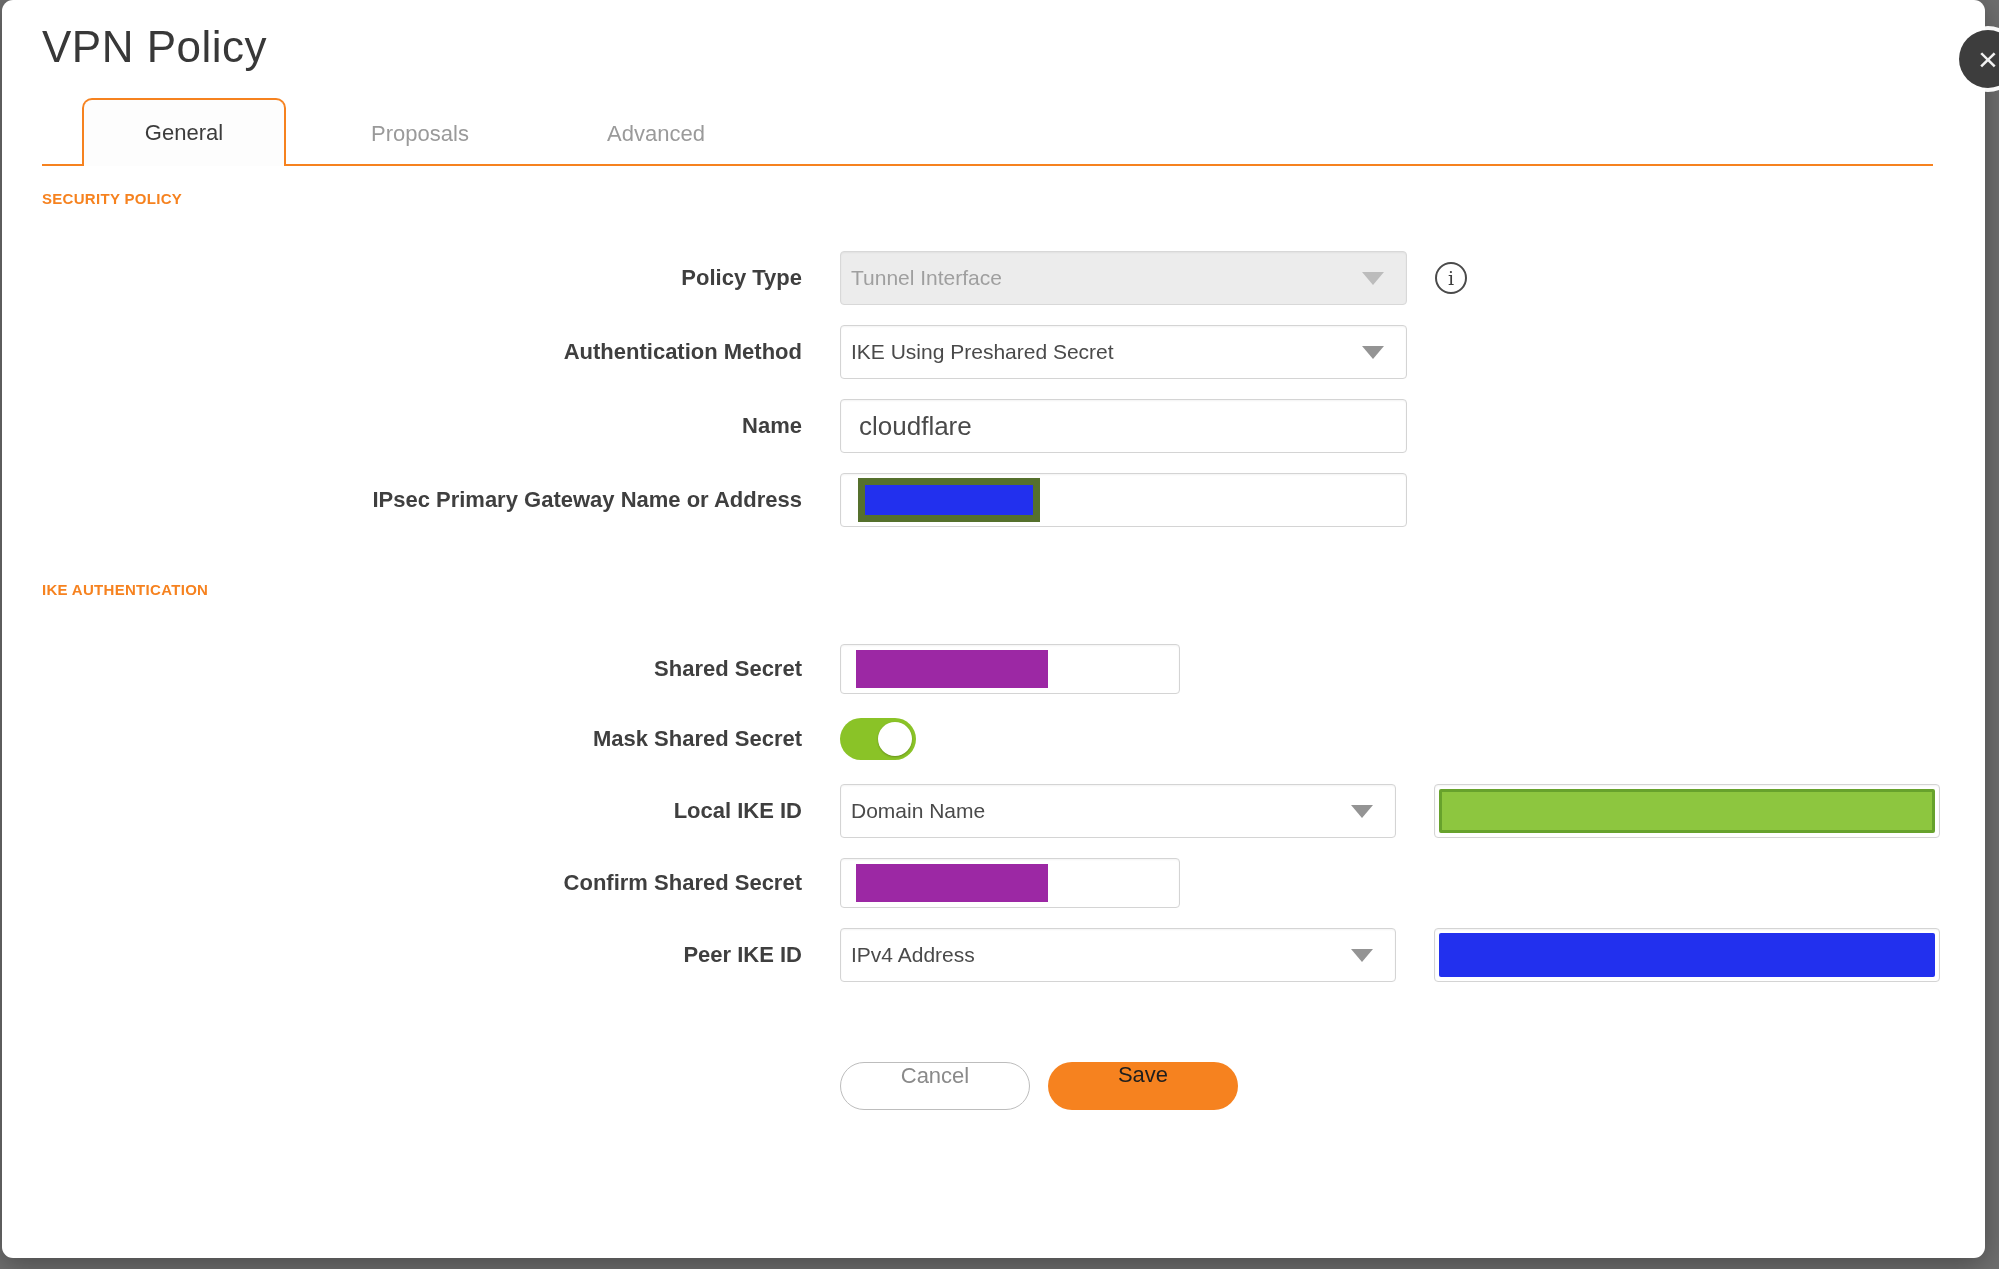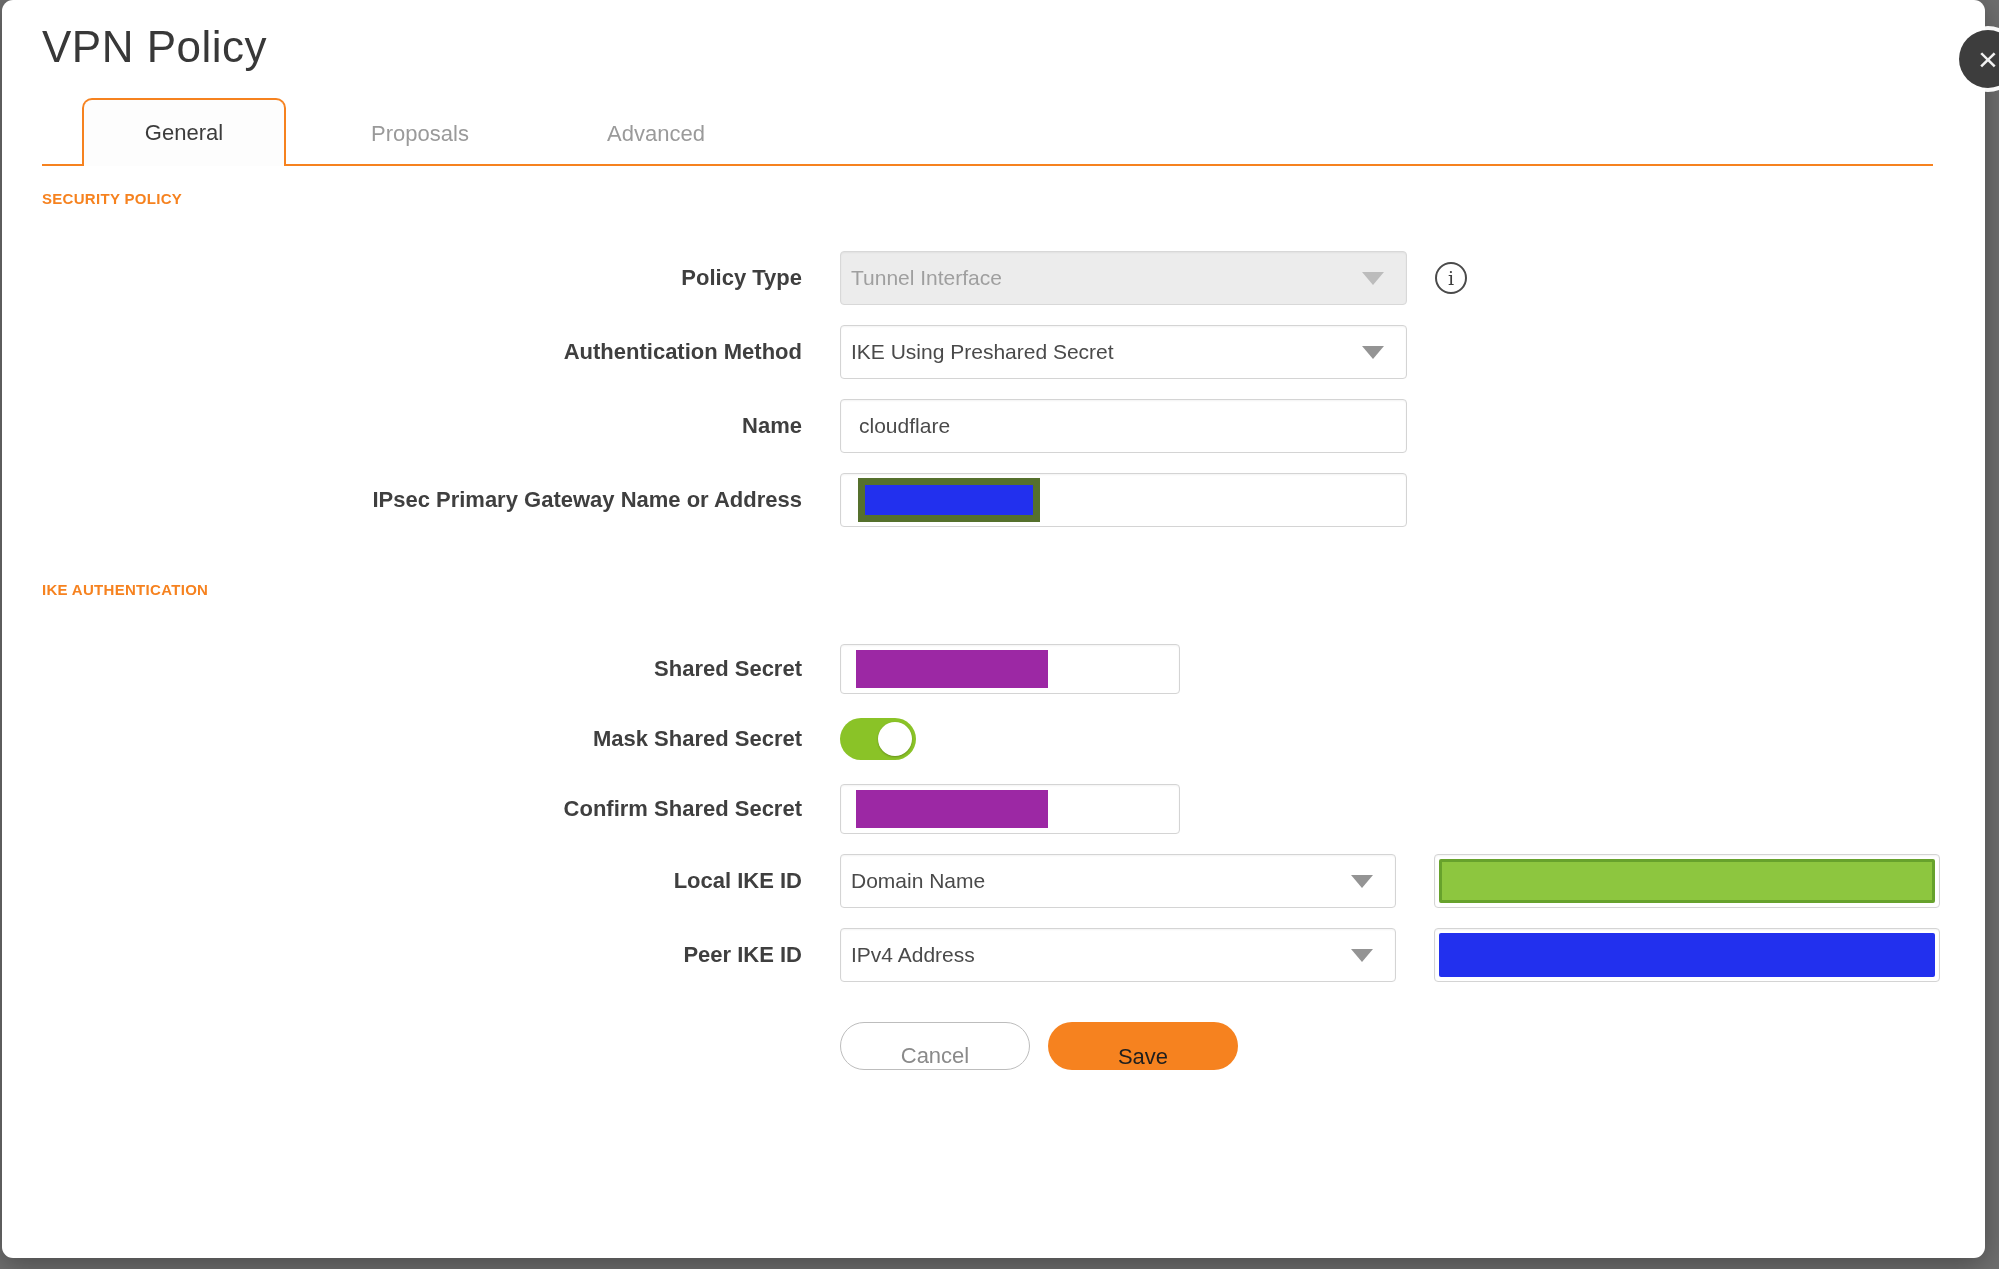--- a/index.html
+++ b/index.html
@@ -84,21 +84,21 @@
   .sel-text{font-size:21px;color:#4a4a4a;padding-left:10px;}
   .sel-text.muted{color:#9f9f9f;}
   .caret{
     position:absolute;right:22px;top:50%;margin-top:-6px;
     width:0;height:0;border-left:11px solid transparent;
     border-right:11px solid transparent;border-top:13px solid #949494;
   }
   .caret-disabled{border-top-color:#bcbcbc;}
   .text-input{
     width:567px;height:54px;border:1px solid #d4d4d4;border-radius:4px;
-    font-size:21px;color:#4a4a4a;padding-left:18px;outline:none;
+    font-size:26px;color:#4a4a4a;padding-left:18px;outline:none;
     font-family:"Liberation Sans","DejaVu Sans",sans-serif;
     box-shadow:inset 0 1px 2px rgba(0,0,0,.05);
   }
   .info{
     width:32px;height:32px;border:2px solid #4a4a4a;border-radius:50%;
     margin-left:28px;display:flex;align-items:center;justify-content:center;
     cursor:pointer;flex:none;
   }
   .info span{font-family:"DejaVu Serif",serif;font-size:19px;color:#3d3d3d;line-height:1;}
   
@@ -125,21 +125,21 @@
     position:relative;cursor:pointer;
   }
   .knob{
     position:absolute;right:4px;top:4px;width:34px;height:34px;
     background:#fff;border-radius:50%;box-shadow:0 1px 2px rgba(0,0,0,.25);
   }
   
   .btn-row{display:flex;margin-top:40px;padding-left:798px;}
   .btn{
     width:190px;height:48px;border-radius:24px;font-size:22px;
-    display:flex;align-items:flex-end;justify-content:center;cursor:pointer;
+    display:flex;align-items:flex-start;justify-content:center;cursor:pointer;margin-top:40px;
   }
   .btn-cancel{border:1px solid #bdbdbd;background:#fff;color:#8a8a8a;}
   .btn-save{background:var(--accent);color:#1e1e1e;margin-left:18px;font-weight:500;}
 </style>
 </head>
 <body>
 
 <div class="dialog">
 
   <div class="dialog-title">VPN Policy</div>
@@ -206,38 +206,38 @@
     </div>
 
     <div class="row toggle-row">
       <div class="lbl">Mask Shared Secret</div>
       <div class="toggle">
         <div class="knob"></div>
       </div>
     </div>
 
     <div class="row">
-      <div class="lbl">Confirm Shared Secret</div>
-      <div class="field narrow">
-        <div class="redact-purple"></div>
-      </div>
-    </div>
-
-    <div class="row">
       <div class="lbl">Local IKE ID</div>
       <div class="select ike-dd">
         <span class="sel-text">Domain Name</span>
         <span class="caret"></span>
       </div>
       <div class="field val-field">
         <div class="redact-green"></div>
       </div>
     </div>
 
     <div class="row">
+      <div class="lbl">Confirm Shared Secret</div>
+      <div class="field narrow">
+        <div class="redact-purple"></div>
+      </div>
+    </div>
+
+    <div class="row">
       <div class="lbl">Peer IKE ID</div>
       <div class="select ike-dd">
         <span class="sel-text">IPv4 Address</span>
         <span class="caret"></span>
       </div>
       <div class="field val-field">
         <div class="redact-blue-full"></div>
       </div>
     </div>
 

